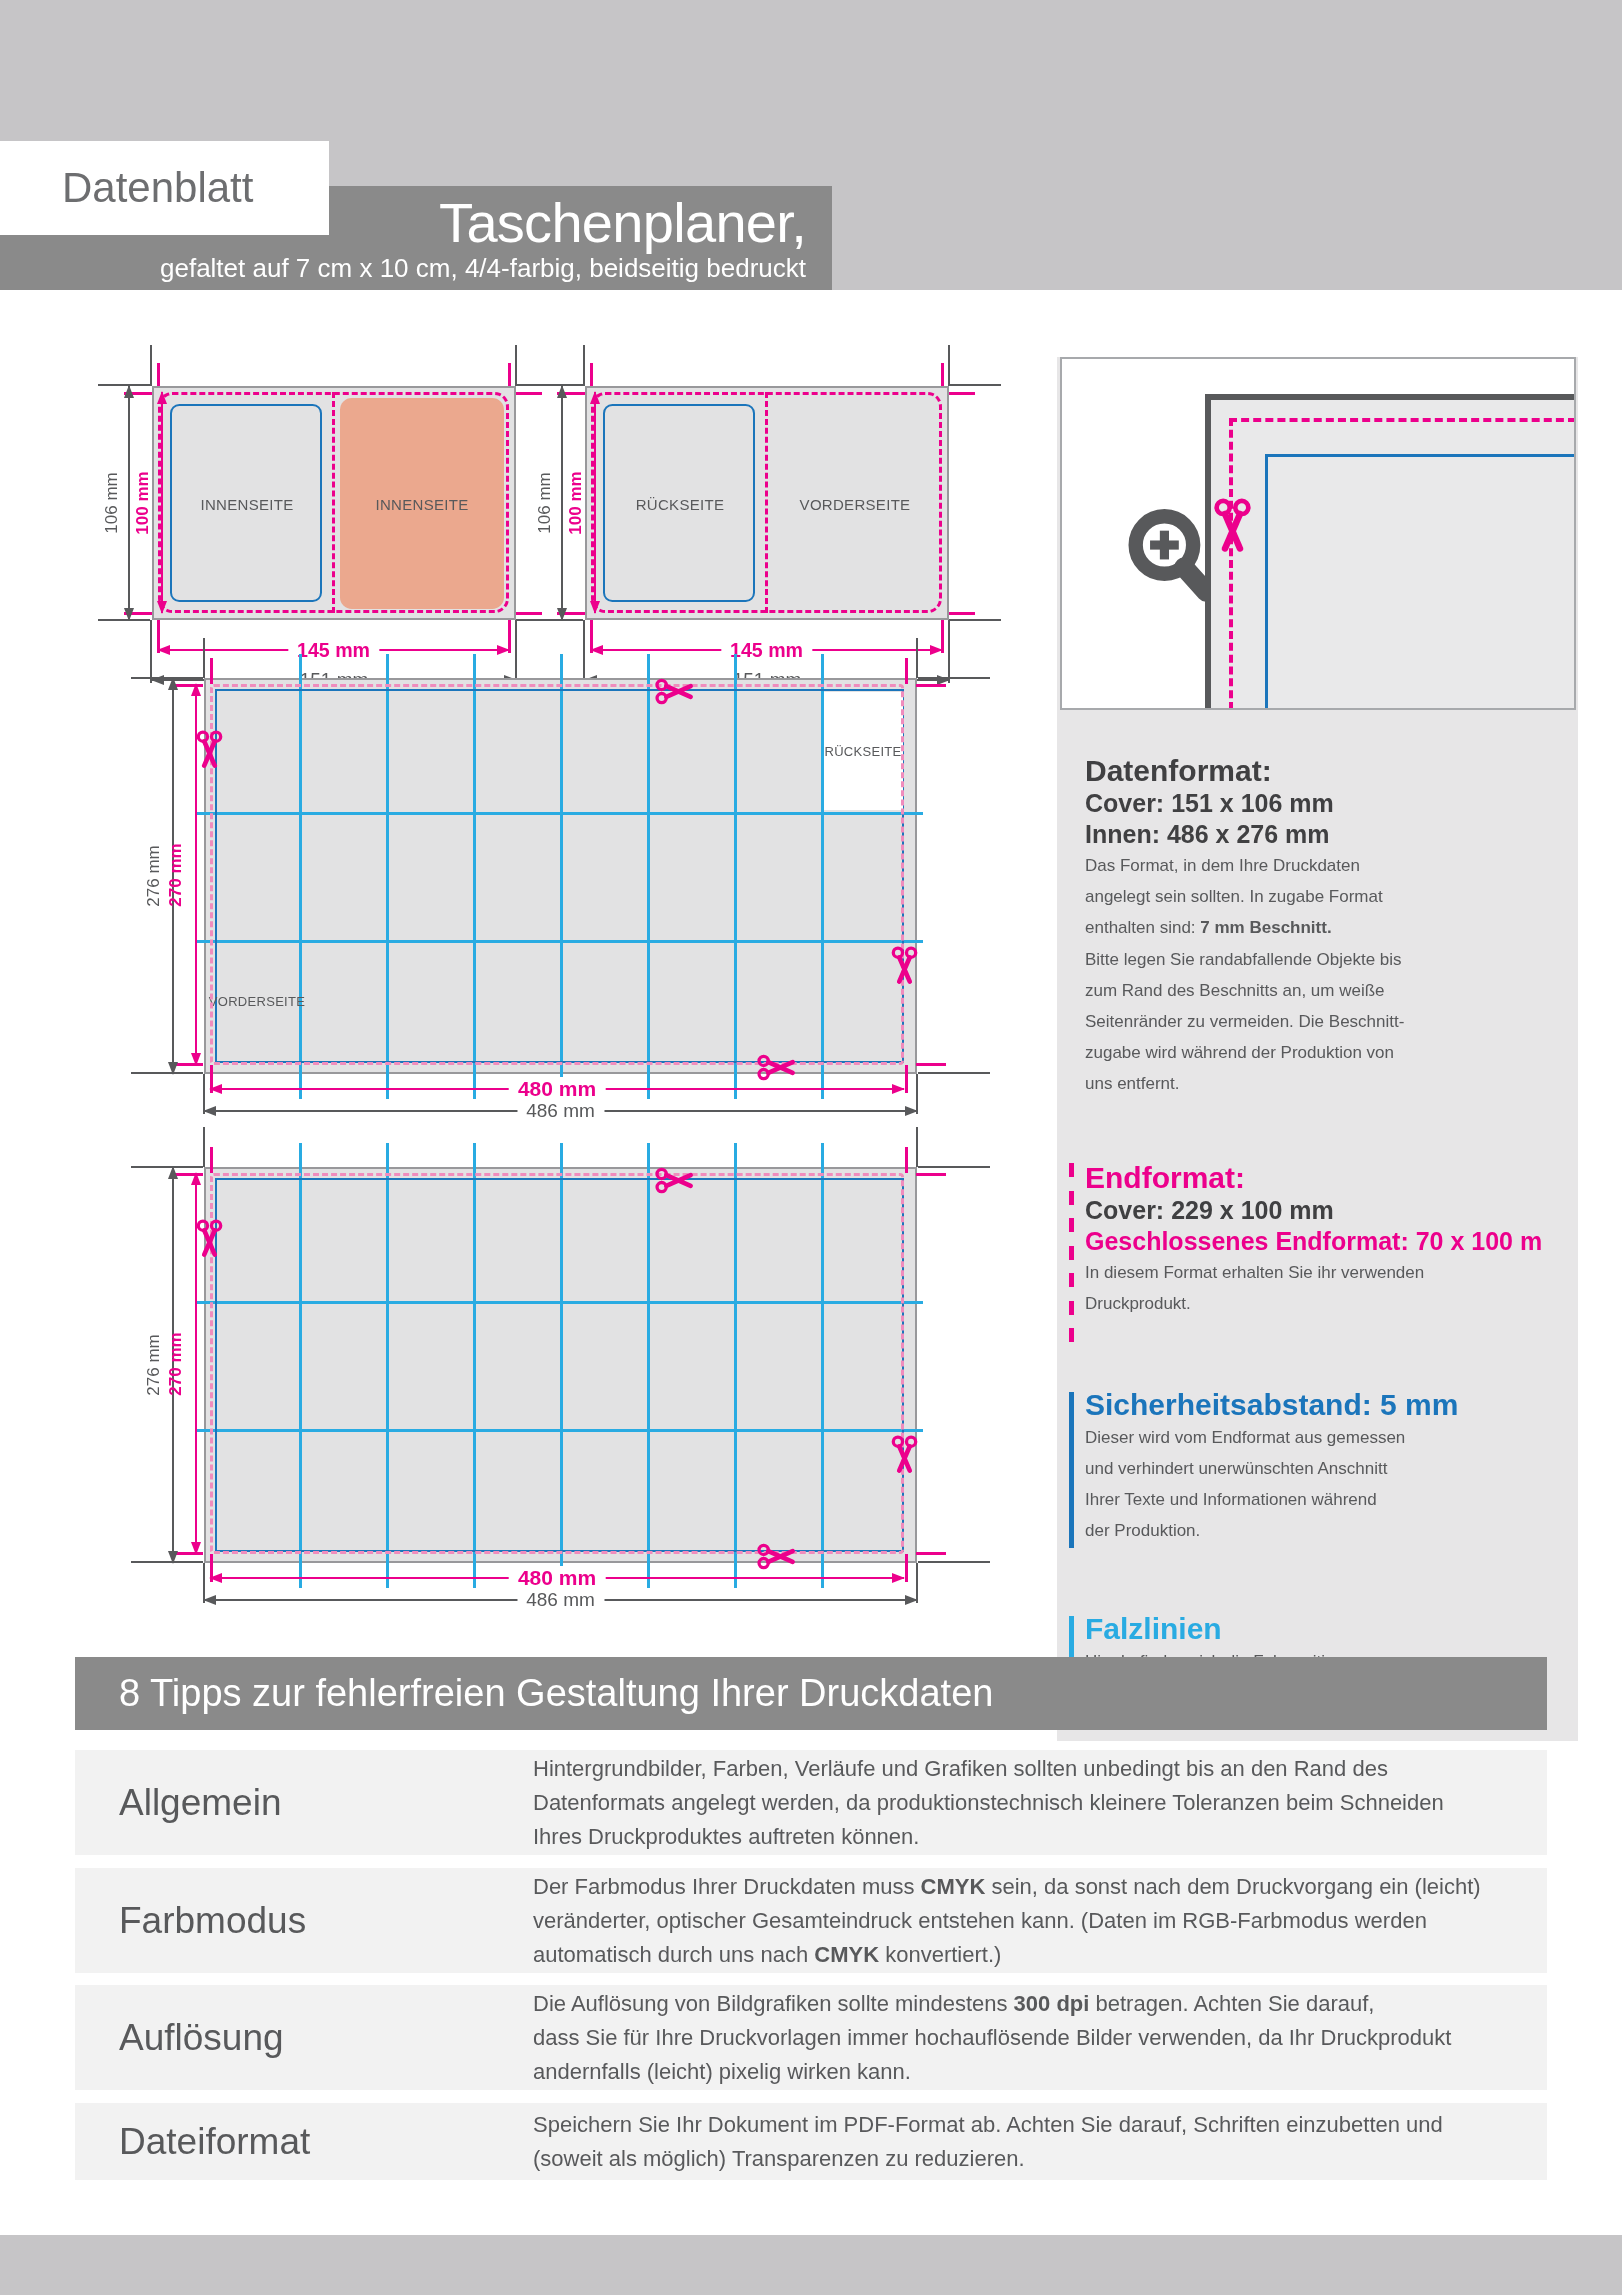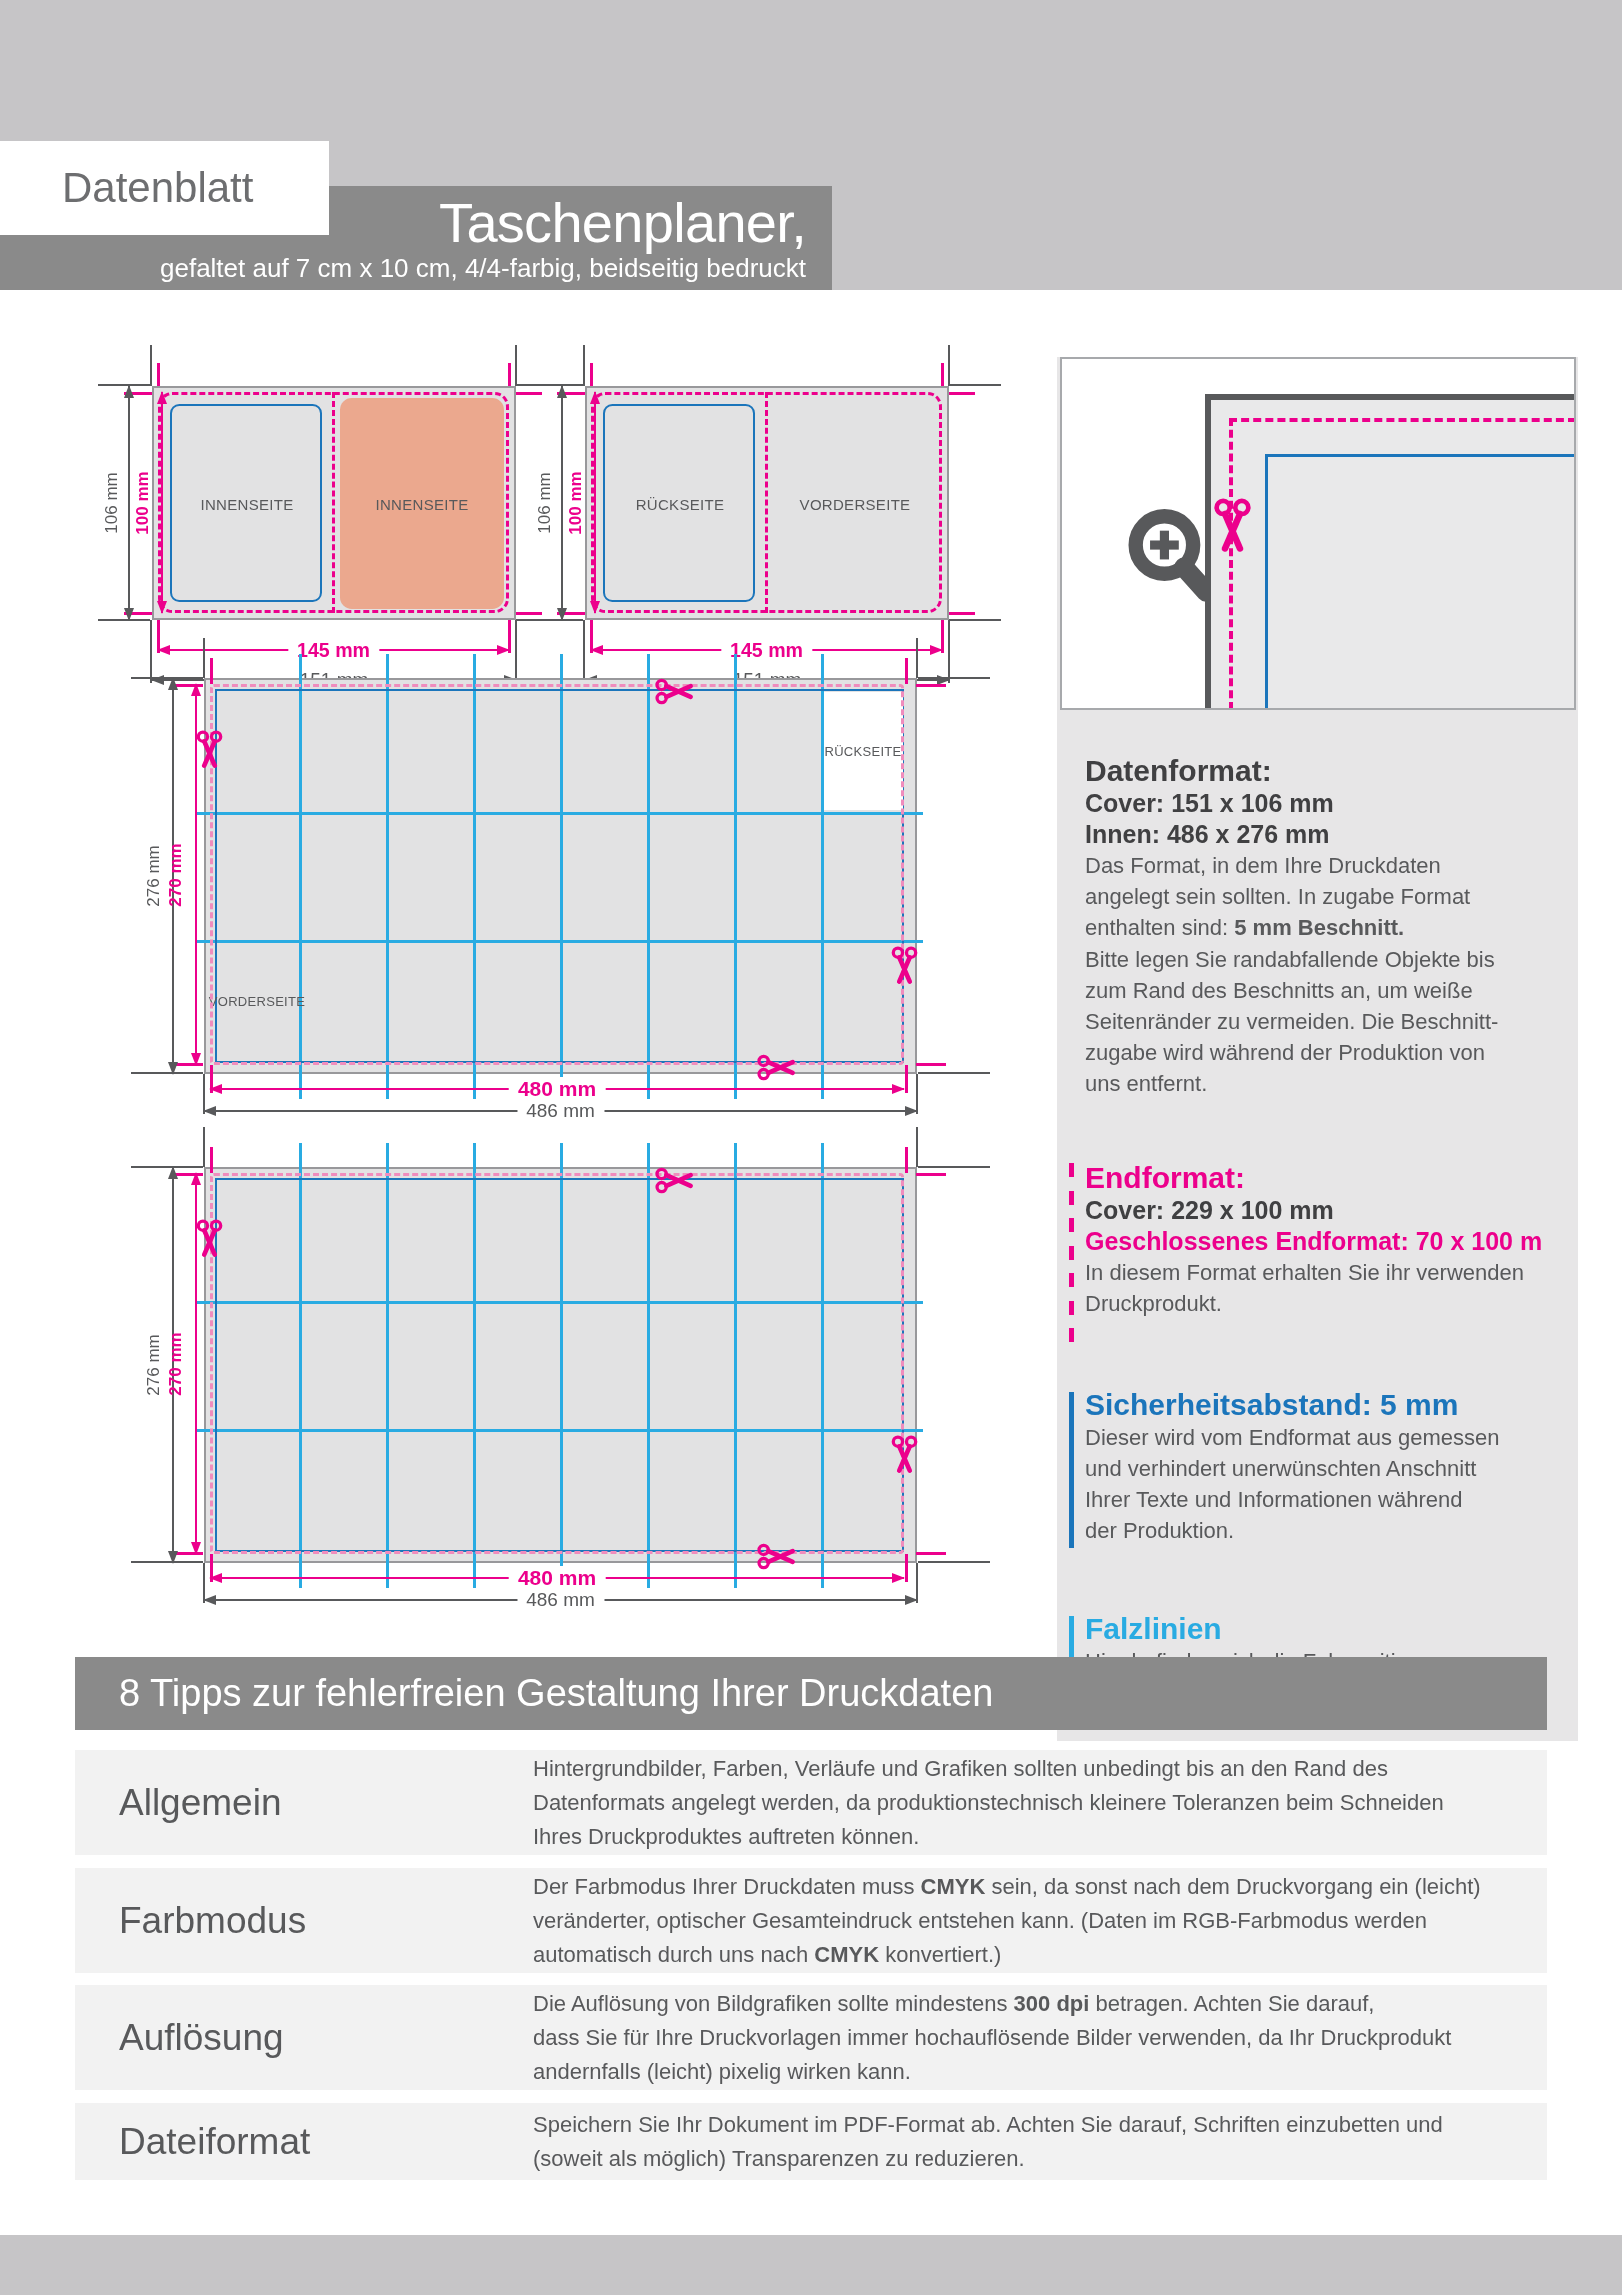--- a/index.html
+++ b/index.html
@@ -74,21 +74,21 @@
   .whitebox{left:1060px;top:357px;width:516px;height:353px;background:#fff;
     border:2px solid var(--boxborder);overflow:hidden}
   .illu{position:absolute;left:143px;top:35px;right:-2px;bottom:-2px;background:#e9e9ea;
     border-top:6.5px solid var(--crop);border-left:6.5px solid var(--crop)}
   .illu .d1{position:absolute;left:18.3px;top:18.3px;right:0;bottom:0;
     border-top:4.6px dashed var(--mg);border-left:4.6px dashed var(--mg)}
   .illu .d2{position:absolute;left:54px;top:54px;right:0;bottom:0;
     border-top:3.9px solid var(--blue);border-left:3.9px solid var(--blue)}
   .info-head{font-size:30px;line-height:35px;font-weight:700;color:var(--dark)}
   .info-spec{font-size:25px;line-height:31px;font-weight:700;color:var(--dark)}
-  .info-body{font-size:22px;line-height:31px;color:var(--ink)}
+  .info-body{font-size:17px;line-height:31px;color:var(--ink)}
   .blocktxt{left:1085px;width:489px}
   .marker{left:1069px;width:4.6px}
 
   
   .tipsbanner{left:75px;top:1657px;width:1472px;height:73px;background:var(--banner);
     display:flex;align-items:center;padding-left:44px;color:#fff;font-size:38px}
   .tiprow{left:75px;width:1472px;background:var(--rowbg)}
   .tiprow .lab{position:absolute;left:44px;top:50%;transform:translateY(-50%);
     font-size:37px;color:var(--ink)}
   .tiprow .txt{position:absolute;left:458px;top:50%;transform:translateY(-50%);
@@ -336,21 +336,21 @@
       <svg class="abs scis" style="left:1.3px;top:98px;transform:rotate(180deg)" width="41" height="58" viewBox="0 0 44 62">
           <use href="#scx"></use>
         </svg>
     </div>
   </div>
 
   <div class="abs blocktxt" style="top:753px">
     <div class="info-head">Datenformat:</div>
     <div class="info-spec">Cover: 151 x 106 mm</div>
     <div class="info-spec">Innen: 486 x 276 mm</div>
-    <div class="info-body"><span>Das Format, in dem Ihre Druckdaten</span><br><span>angelegt sein sollten. In zugabe Format</span><br><span>enthalten sind: </span><span class="b">5 mm Beschnitt.</span></div>
+    <div class="info-body"><span>Das Format, in dem Ihre Druckdaten</span><br><span>angelegt sein sollten. In zugabe Format</span><br><span>enthalten sind: </span><span class="b">7 mm Beschnitt.</span></div>
   </div>
 
   <div class="abs blocktxt info-body" style="top:944px"><span>Bitte legen Sie randabfallende Objekte bis</span><br><span>zum Rand des Beschnitts an, um weiße</span><br><span>Seitenränder zu vermeiden. Die Beschnitt-</span><br><span>zugabe wird während der Produktion von</span><br><span>uns entfernt.</span></div>
 
   <div class="abs marker" style="top:1163px;height:191px;background:repeating-linear-gradient(180deg,var(--mg) 0 14.4px,transparent 14.4px 27.5px)"></div>
   <div class="abs blocktxt" style="top:1160px">
     <div class="info-head" style="color:var(--mg)">Endformat:</div>
     <div class="info-spec">Cover: 229 x 100 mm</div>
     <div class="info-spec" style="color:var(--mg)">Geschlossenes Endformat: 70 x 100 m</div>
     <div class="info-body"><span>In diesem Format erhalten Sie ihr verwenden</span><br><span>Druckprodukt.</span></div>

